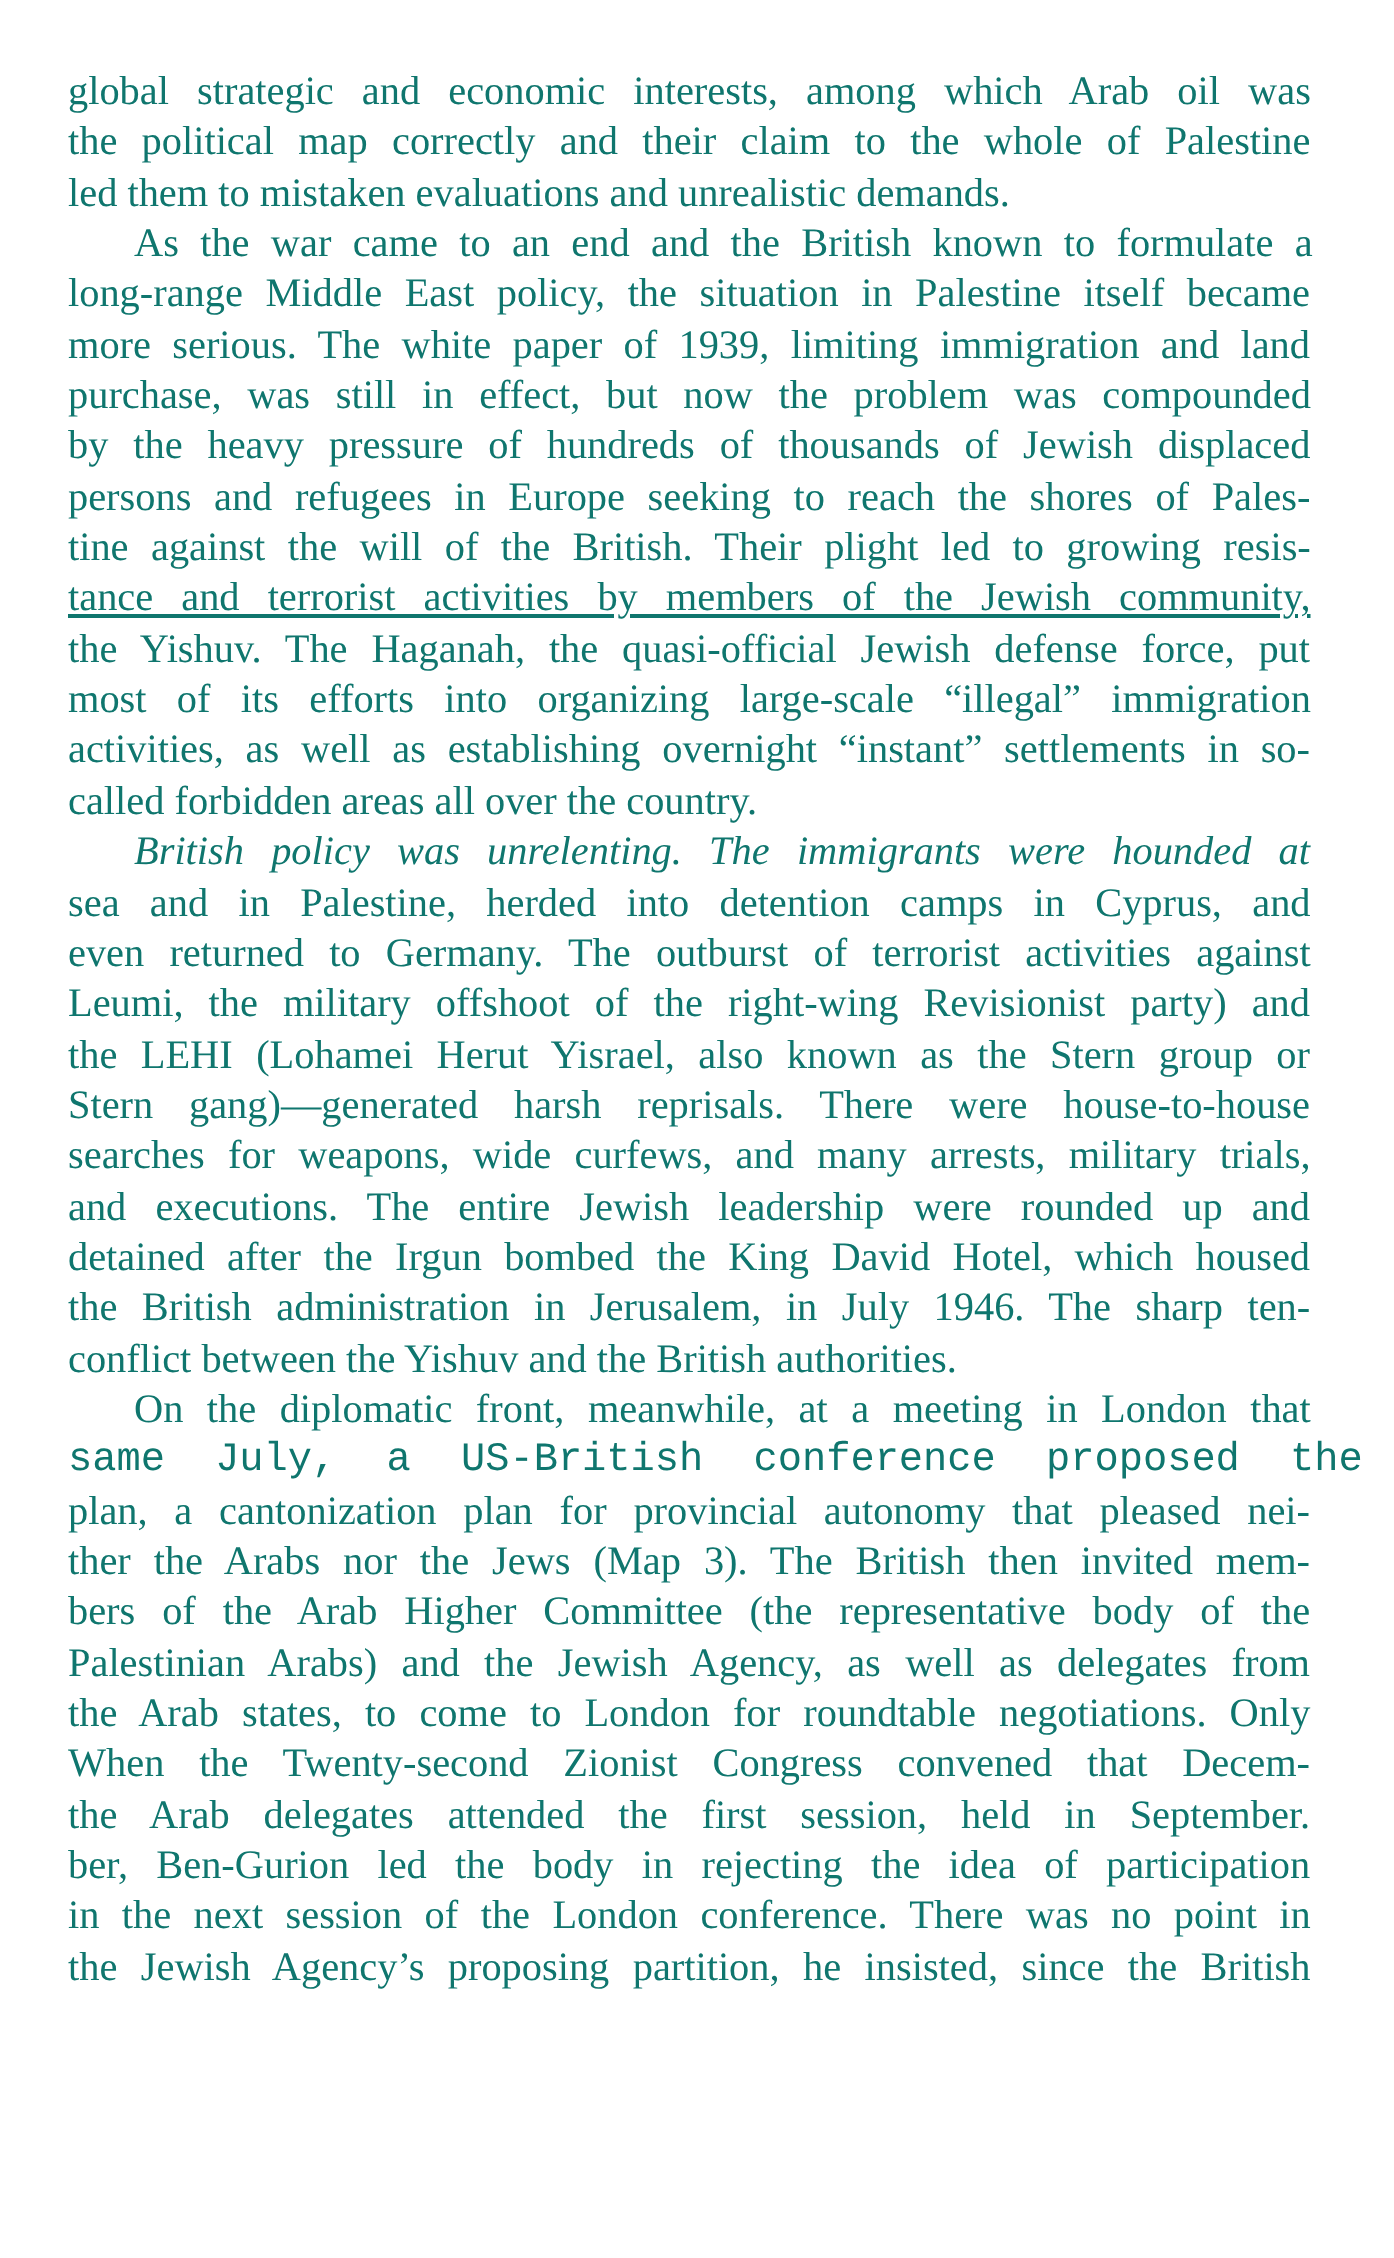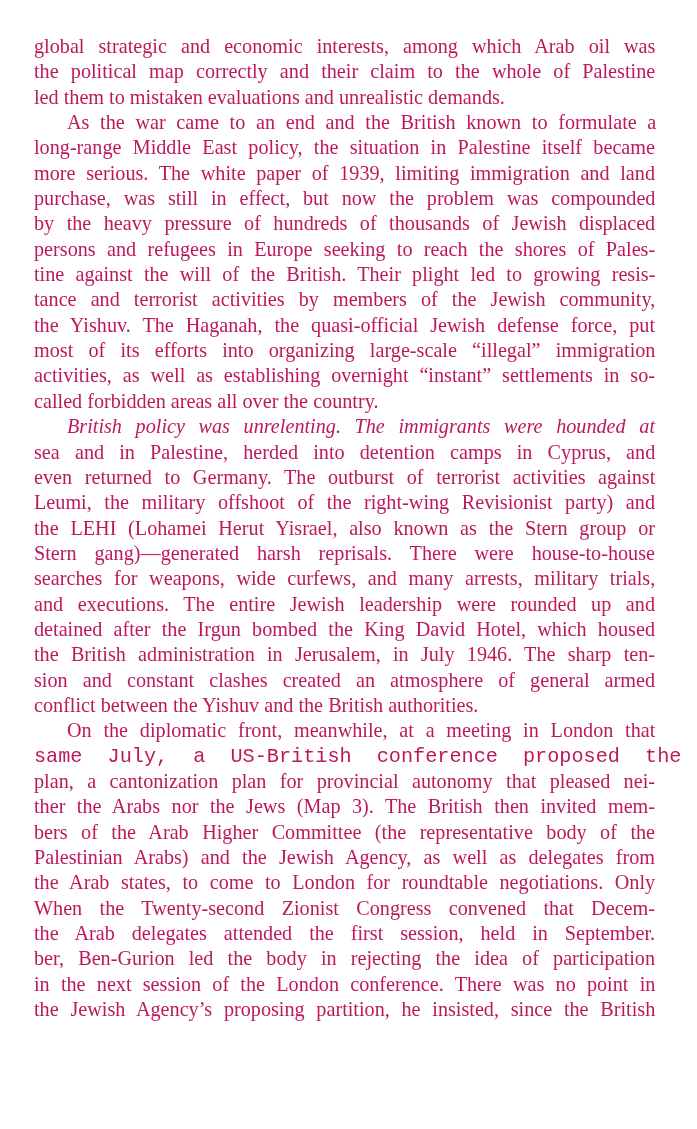--- a/index.html
+++ b/index.html
@@ -5,21 +5,21 @@
   html, body { margin: 0; padding: 0; background: #ffffff; }
   body { width: 697px; height: 1129px; overflow: hidden; position: relative; }
   .page {
     position: absolute;
     left: 34px;
     top: 34px;
     width: 621px;
     font-family: "Liberation Serif", "DejaVu Serif", serif;
     font-size: 20.2px;
     line-height: 25.35px;
-    color: #be185d;
+    color: #0f766e;
     text-align: justify;
     hyphens: manual;
   }
   .para { margin: 0; padding: 0; }
   .line { display: block; white-space: nowrap; text-align-last: justify; text-align: justify; }
   .line.last { text-align-last: left; }
 </style>
 </head>
 <body>
 
@@ -30,38 +30,37 @@
       <span class="line last" style="display: block;">led them to mistaken evaluations and unrealistic demands.</span>
     </div>
     <div class="para">
       <span class="line" style="padding-left: 33px; display: block; word-spacing: 5.61538px;">As the war came to an end and the British known to formulate a</span>
       <span class="line" style="display: block; word-spacing: 6.22222px;">long-range Middle East policy, the situation in Palestine itself became</span>
       <span class="line" style="display: block; word-spacing: 5.6px;">more serious. The white paper of 1939, limiting immigration and land</span>
       <span class="line" style="display: block; word-spacing: 7.8px;">purchase, was still in effect, but now the problem was compounded</span>
       <span class="line" style="display: block; word-spacing: 7.4px;">by the heavy pressure of hundreds of thousands of Jewish displaced</span>
       <span class="line" style="display: block; word-spacing: 6.27273px;">persons and refugees in Europe seeking to reach the shores of Pales-</span>
       <span class="line" style="display: block; word-spacing: 6.16667px;">tine against the will of the British. Their plight led to growing resis-</span>
-      <span class="line" style="display: block; word-spacing: 9px;">tance and terrorist activities by members of the Jewish community,</span>
+      <span class="line" style="display: block; word-spacing: 9px; text-decoration: underline;">tance and terrorist activities by members of the Jewish community,</span>
       <span class="line" style="display: block; word-spacing: 6.88889px;">the Yishuv. The Haganah, the quasi-official Jewish defense force, put</span>
       <span class="line" style="display: block; word-spacing: 10.125px;">most of its efforts into organizing large-scale “illegal” immigration</span>
       <span class="line" style="display: block; word-spacing: 5.77778px;">activities, as well as establishing overnight “instant” settlements in so-</span>
       <span class="line last" style="display: block;">called forbidden areas all over the country.</span>
     </div>
     <div class="para">
       <span class="line" style="padding-left: 33px; display: block; word-spacing: 8.5px; font-style: italic;">British policy was unrelenting. The immigrants were hounded at</span>
       <span class="line" style="display: block; word-spacing: 10.1px;">sea and in Palestine, herded into detention camps in Cyprus, and</span>
       <span class="line" style="display: block; word-spacing: 7.55556px;">even returned to Germany. The outburst of terrorist activities against</span>
       <span class="line" style="display: block; word-spacing: 7.44444px;">Leumi, the military offshoot of the right-wing Revisionist party) and</span>
       <span class="line" style="display: block; word-spacing: 6.63636px;">the LEHI (Lohamei Herut Yisrael, also known as the Stern group or</span>
       <span class="line" style="display: block; word-spacing: 12.8333px;">Stern gang)—generated harsh reprisals. There were house-to-house</span>
       <span class="line" style="display: block; word-spacing: 6.55556px;">searches for weapons, wide curfews, and many arrests, military trials,</span>
       <span class="line" style="display: block; word-spacing: 9.44444px;">and executions. The entire Jewish leadership were rounded up and</span>
       <span class="line" style="display: block; word-spacing: 6.1px;">detained after the Irgun bombed the King David Hotel, which housed</span>
       <span class="line" style="display: block; word-spacing: 7.2px;">the British administration in Jerusalem, in July 1946. The sharp ten-</span>
-      <span class="line" style="display: block; word-spacing: 10px;">sion and constant clashes created an atmosphere of general armed</span>
       <span class="line last" style="display: block;">conflict between the Yishuv and the British authorities.</span>
     </div>
     <div class="para">
       <span class="line" style="padding-left: 33px; display: block; word-spacing: 6.7px;">On the diplomatic front, meanwhile, at a meeting in London that</span>
       <span class="line" style="display: block; word-spacing: 13px; font-family: Liberation Mono, monospace;">same July, a US-British conference proposed the Morrison-Grady</span>
       <span class="line" style="display: block; word-spacing: 8.33333px;">plan, a cantonization plan for provincial autonomy that pleased nei-</span>
       <span class="line" style="display: block; word-spacing: 6.41667px;">ther the Arabs nor the Jews (Map 3). The British then invited mem-</span>
       <span class="line" style="display: block; word-spacing: 8.4px;">bers of the Arab Higher Committee (the representative body of the</span>
       <span class="line" style="display: block; word-spacing: 7.1px;">Palestinian Arabs) and the Jewish Agency, as well as delegates from</span>
       <span class="line" style="display: block; word-spacing: 6.5px;">the Arab states, to come to London for roundtable negotiations. Only</span>

